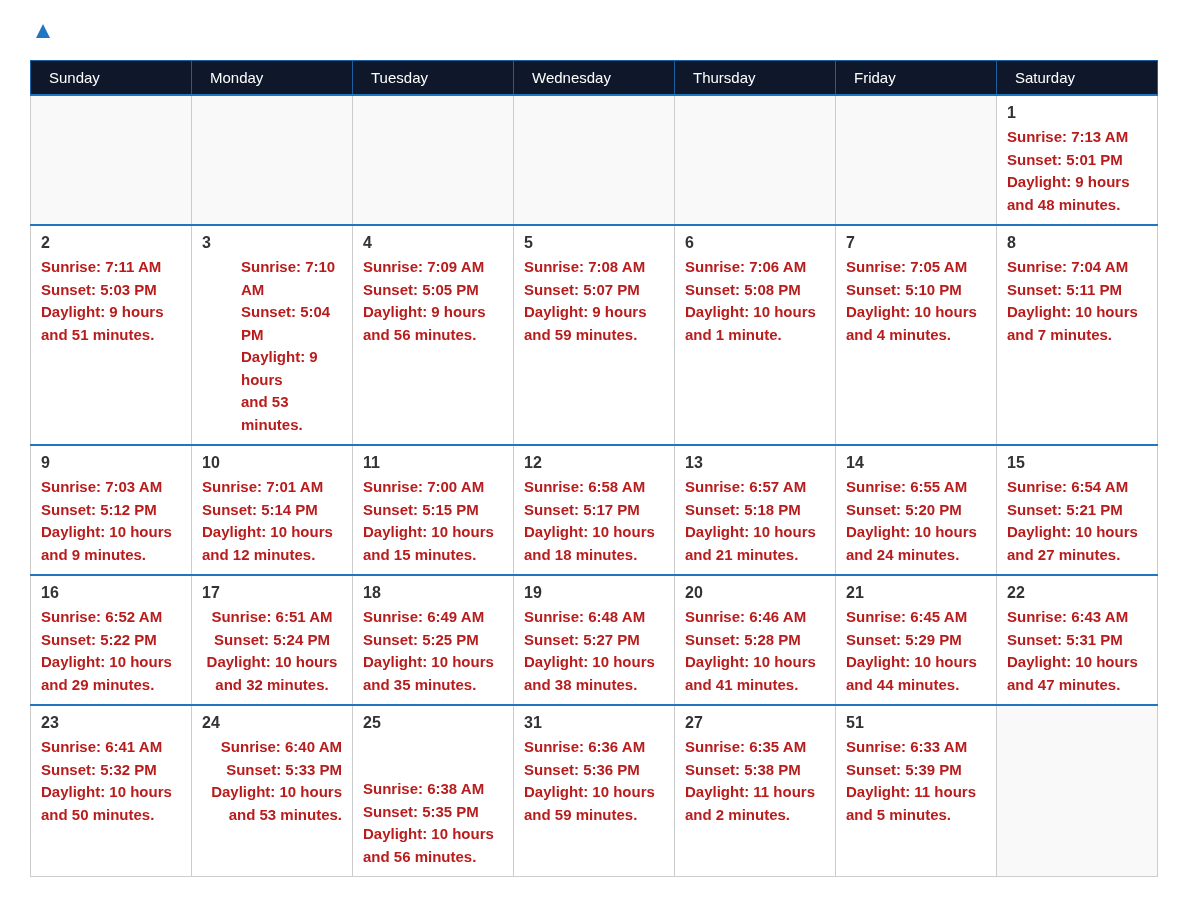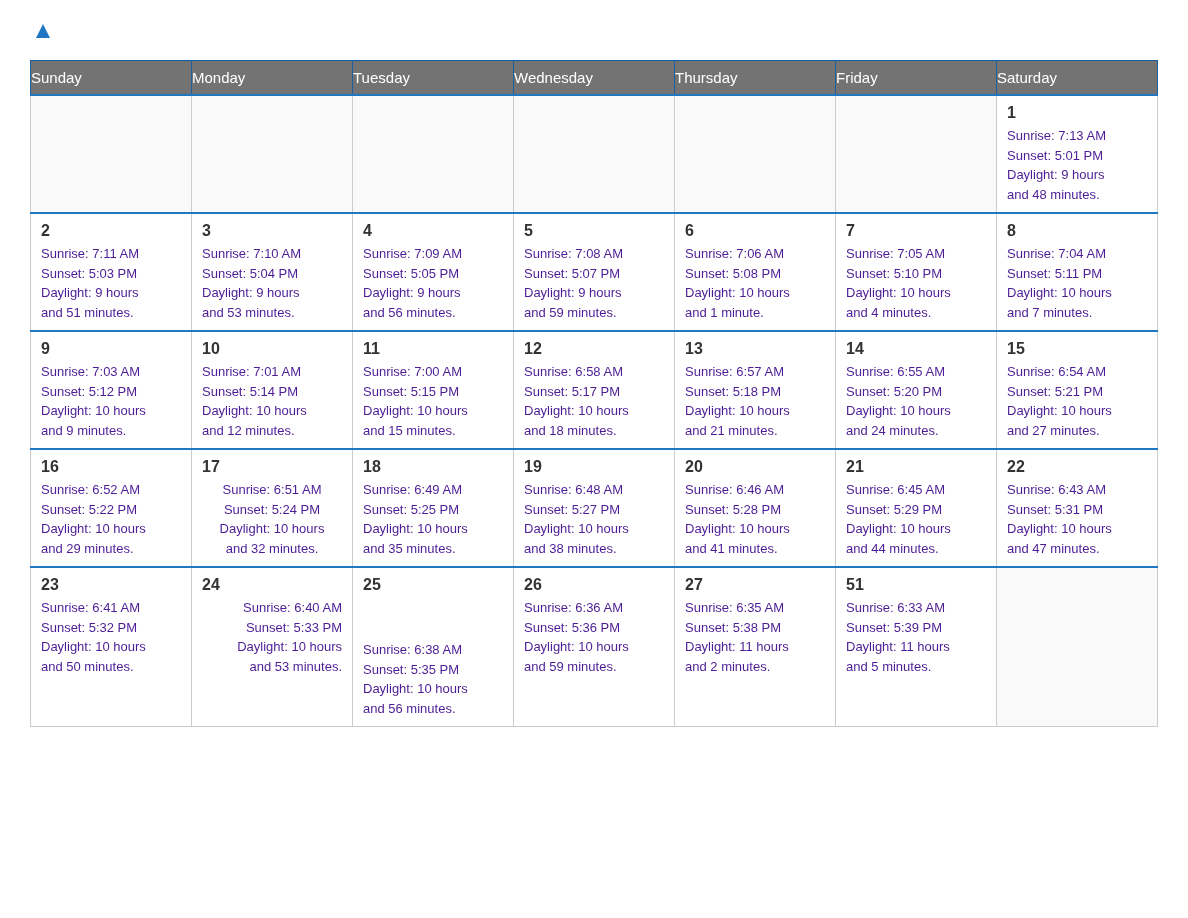--- a/index.html
+++ b/index.html
@@ -34,47 +34,48 @@
       font-size: 18px;
       color: #444;
       margin-top: 4px;
     }
     .calendar-table {
       width: 100%;
       border-collapse: collapse;
       border: 1px solid #aaa;
     }
     .calendar-table th {
-      background: #737373;
+      background: #0f172a;
       color: #fff;
       font-size: 15px;
       font-weight: normal;
-      padding: 8px 0;
+      padding: 8px 18px;
       text-align: left;
       border: 1px solid #1a60a0;
     }
     .calendar-table td {
       vertical-align: top;
       padding: 8px 10px;
       border: 1px solid #ccc;
       width: calc(100% / 7);
       min-height: 100px;
       font-size: 13px;
       color: #333;
     }
     .day-number {
       font-size: 16px;
       font-weight: bold;
       color: #333;
       margin-bottom: 4px;
     }
     .day-info {
-      font-size: 13px;
-      color: #4c1d95;
+      font-size: 15px;
+      color: #b91c1c;
       line-height: 1.5;
+      font-weight: bold;
     }
     .empty-cell {
       background: #f9f9f9;
     }
     tr:not(.header-row) td {
       border-top: 2px solid #2076c0;
     }
     .calendar-table tbody tr td {
       border-top: 2px solid #2076c0;
       border-left: 1px solid #ccc;
@@ -136,21 +137,21 @@
       <tr>
         <td>
           <div class="day-number">2</div>
           <div class="day-info" style="white-space: pre-line;">Sunrise: 7:11 AM
 Sunset: 5:03 PM
 Daylight: 9 hours
 and 51 minutes.</div>
         </td>
         <td>
           <div class="day-number">3</div>
-          <div class="day-info" style="white-space: pre-line;">Sunrise: 7:10 AM
+          <div class="day-info" style="white-space: pre-line; margin-left: 39px;">Sunrise: 7:10 AM
 Sunset: 5:04 PM
 Daylight: 9 hours
 and 53 minutes.</div>
         </td>
         <td>
           <div class="day-number">4</div>
           <div class="day-info" style="white-space: pre-line;">Sunrise: 7:09 AM
 Sunset: 5:05 PM
 Daylight: 9 hours
 and 56 minutes.</div>
@@ -302,21 +303,21 @@
 and 53 minutes.</div>
         </td>
         <td>
           <div class="day-number">25</div>
           <div class="day-info" style="white-space: pre-line; margin-top: 46px;">Sunrise: 6:38 AM
 Sunset: 5:35 PM
 Daylight: 10 hours
 and 56 minutes.</div>
         </td>
         <td>
-          <div class="day-number">26</div>
+          <div class="day-number">31</div>
           <div class="day-info" style="white-space: pre-line;">Sunrise: 6:36 AM
 Sunset: 5:36 PM
 Daylight: 10 hours
 and 59 minutes.</div>
         </td>
         <td>
           <div class="day-number">27</div>
           <div class="day-info" style="white-space: pre-line;">Sunrise: 6:35 AM
 Sunset: 5:38 PM
 Daylight: 11 hours

